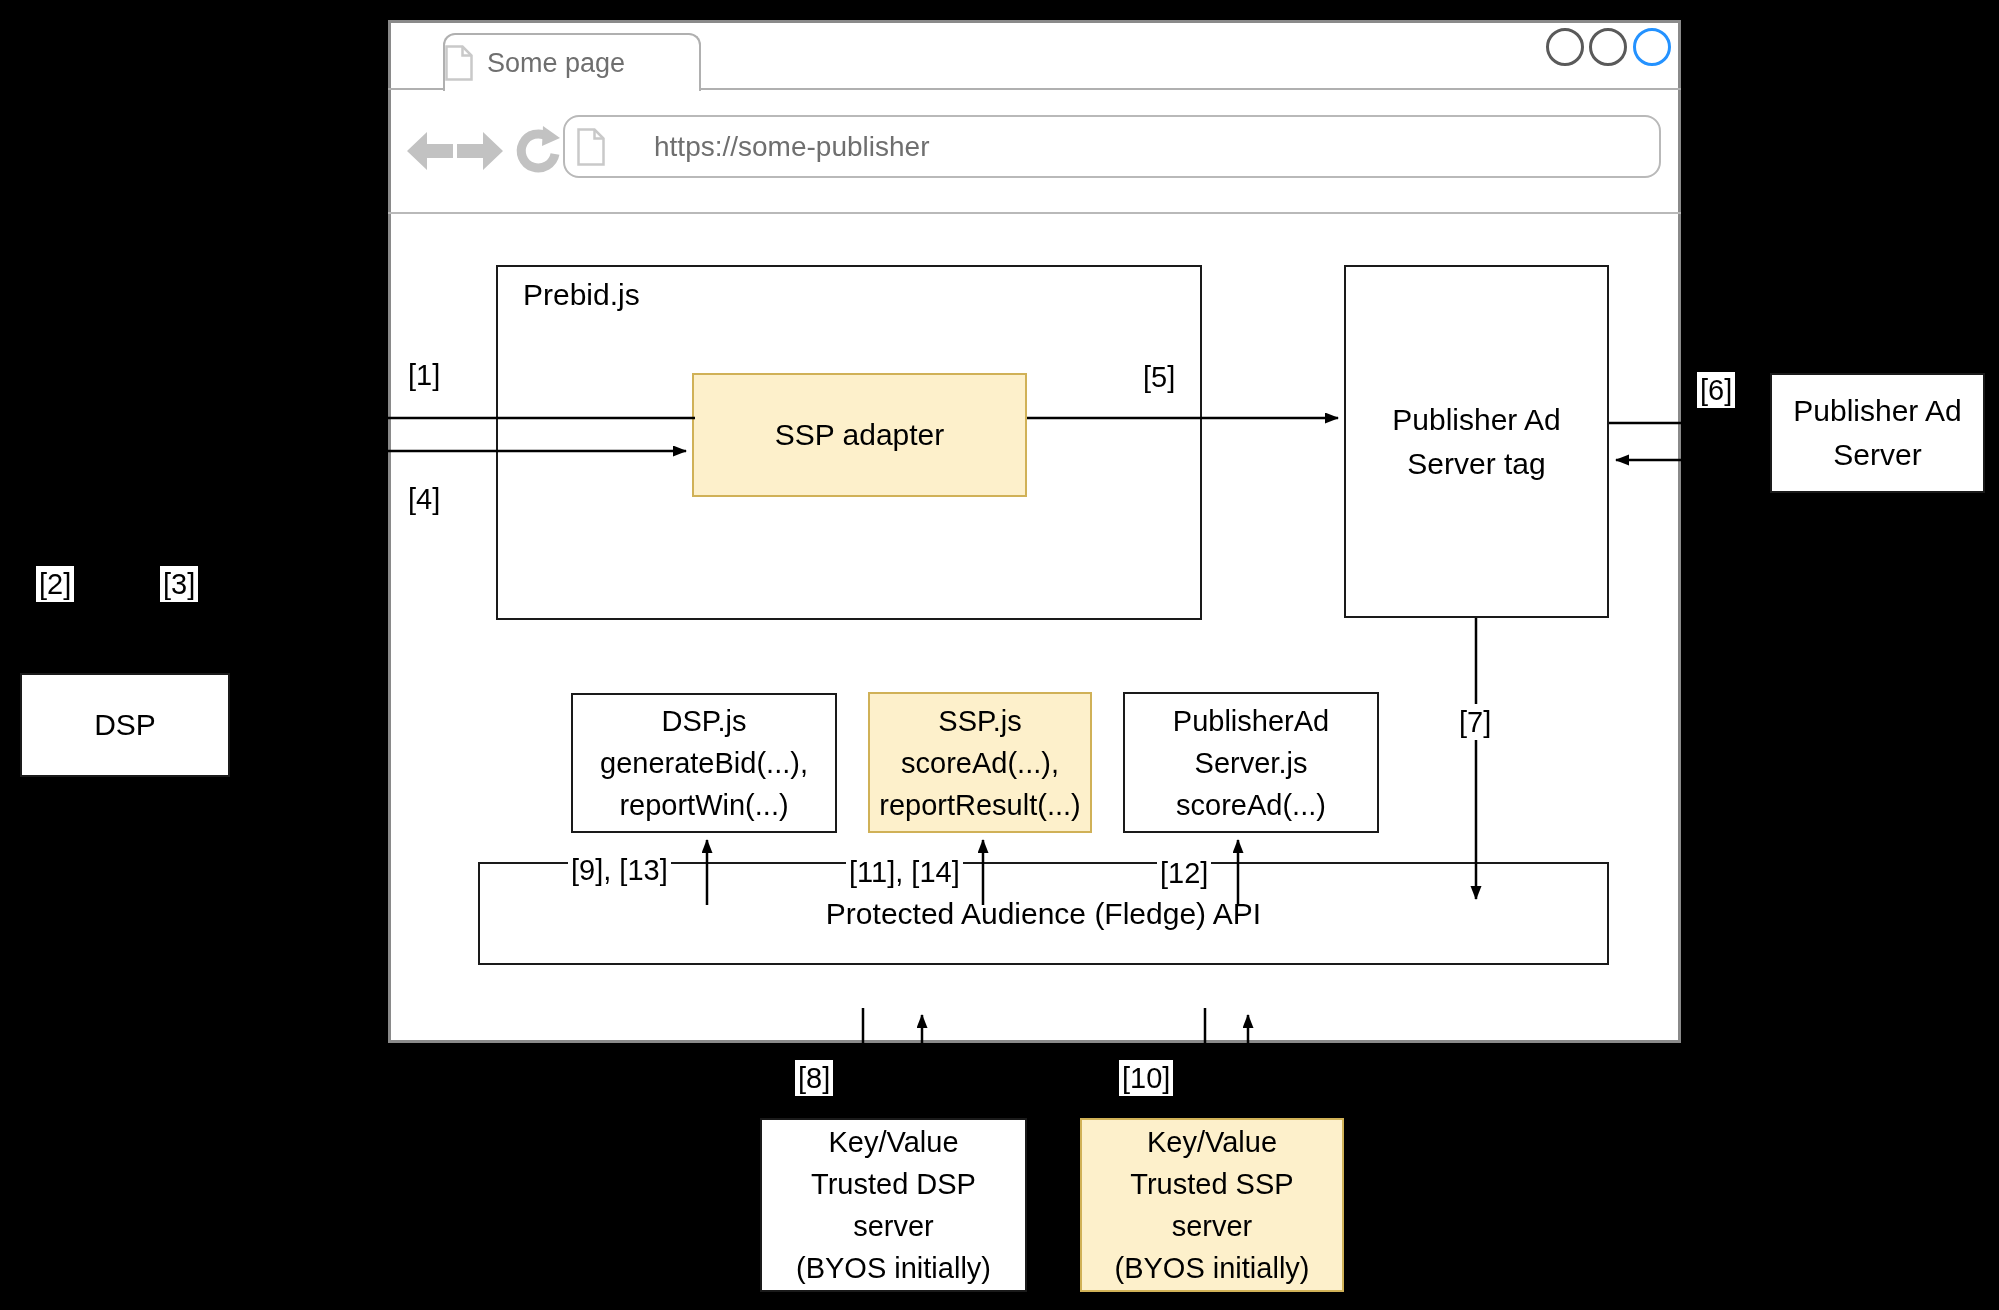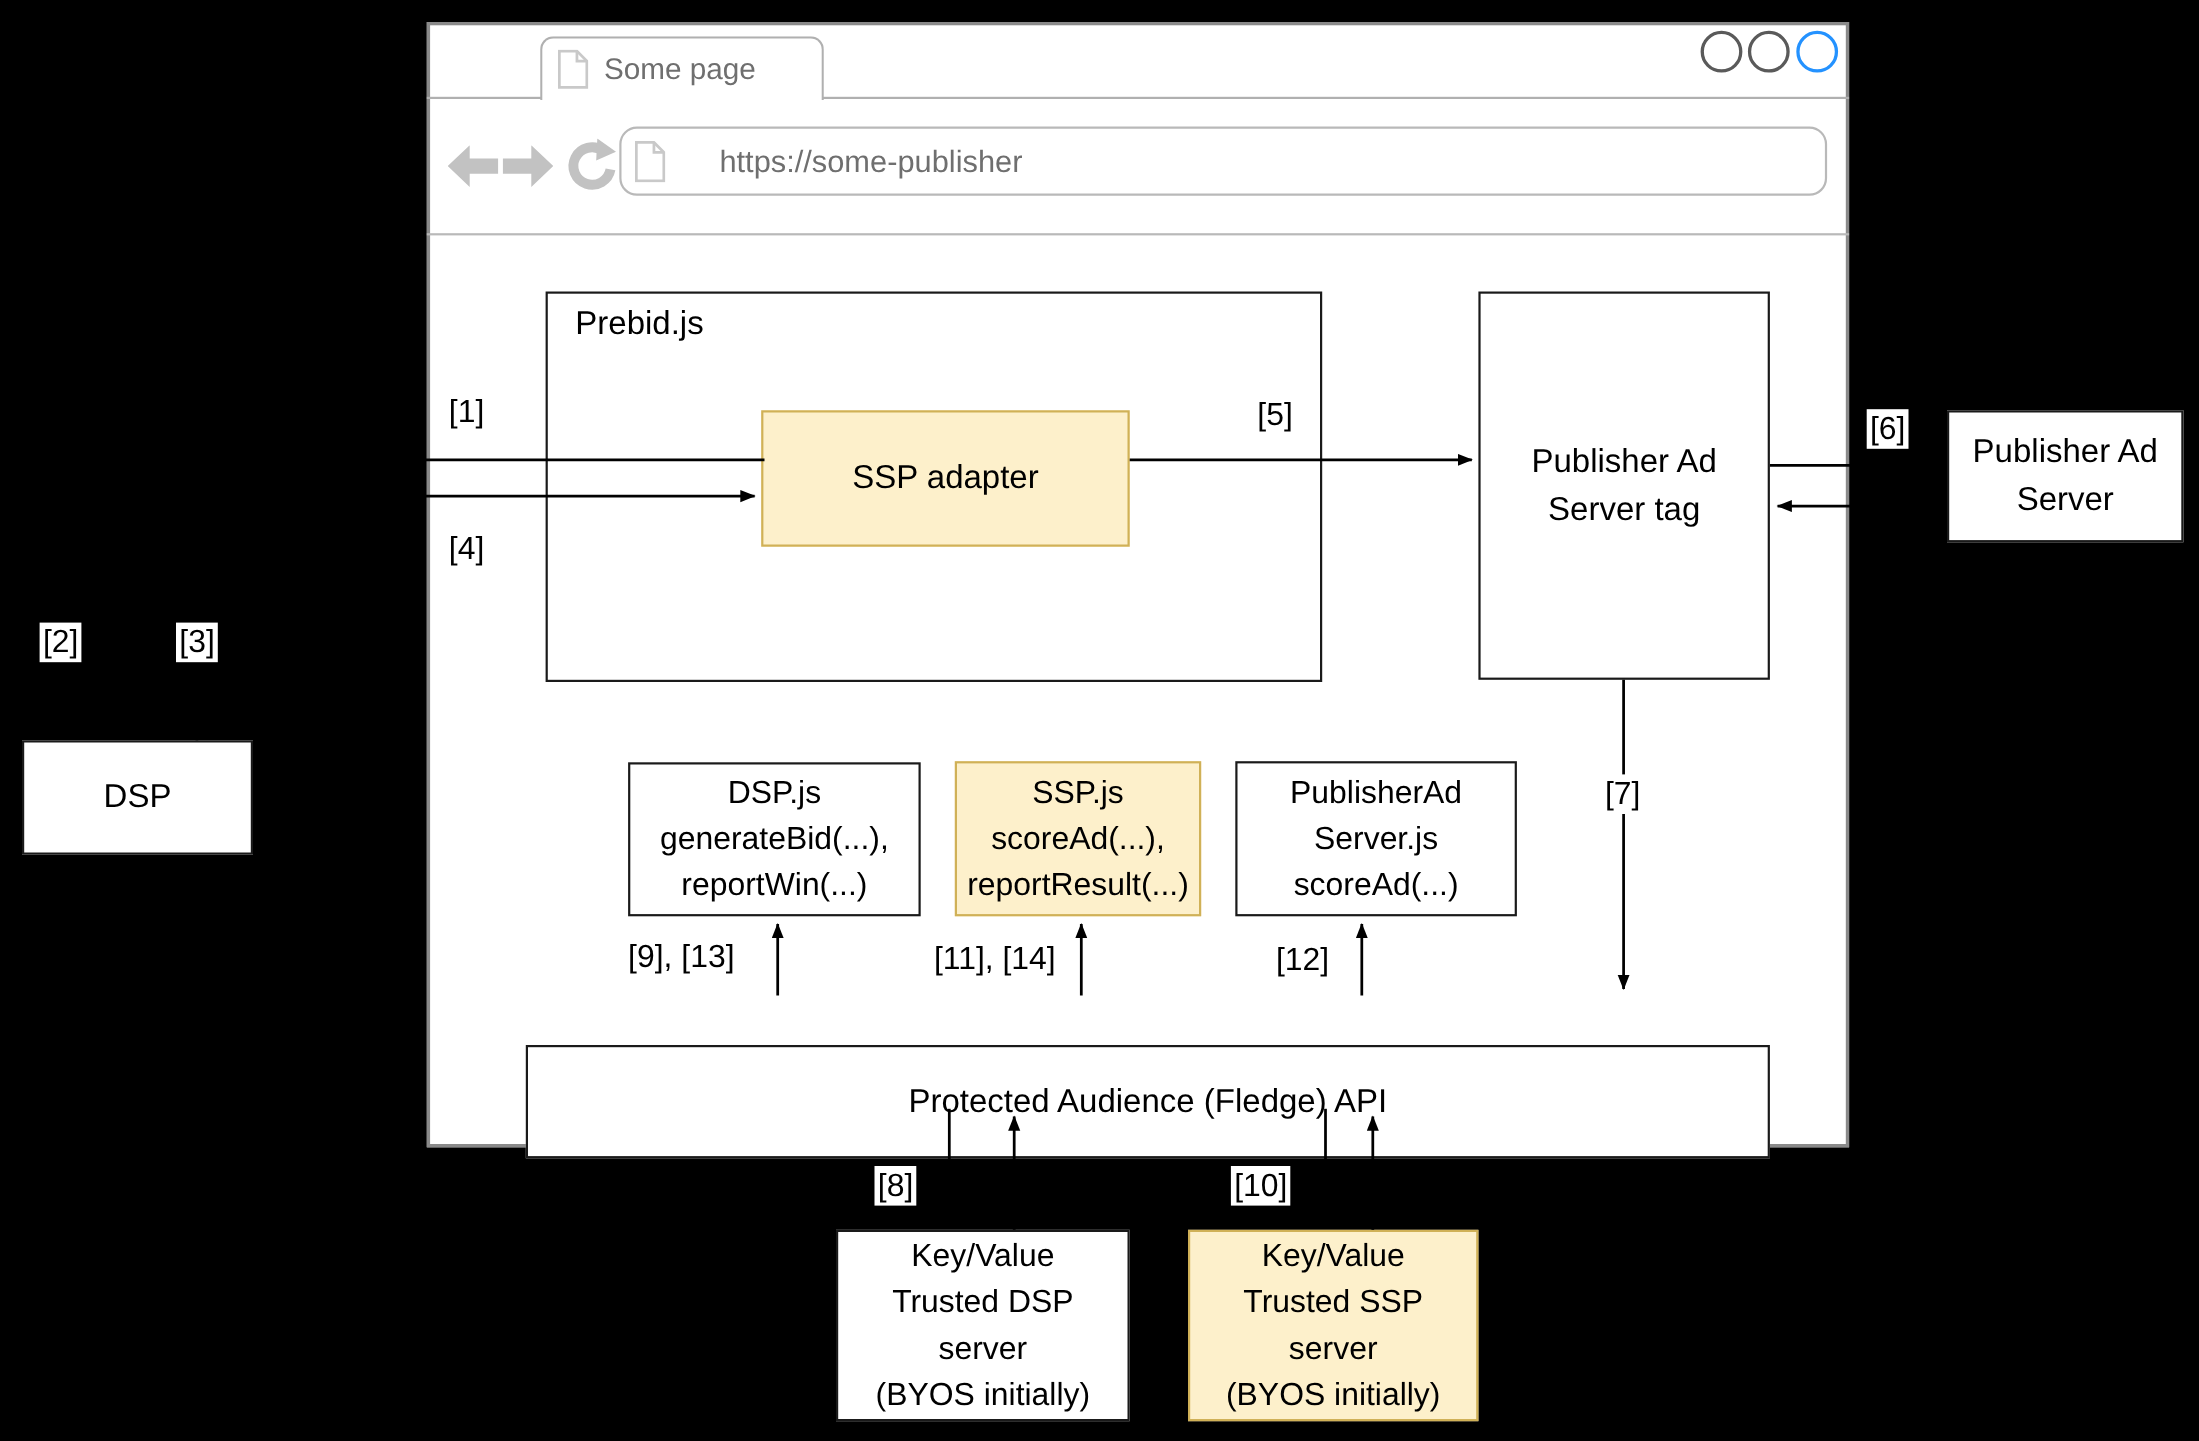--- a/index.html
+++ b/index.html
@@ -5,21 +5,21 @@
   html,body{margin:0;padding:0;background:#000;}
   .stage{position:relative;width:1999px;height:1310px;background:var(--canvas-bg,#000);
          font-family:"Liberation Sans",sans-serif;overflow:hidden;}
 
   
   .bwindow{position:absolute;left:388px;top:20px;width:1293px;height:1023px;
            background:#fff;border:3px solid var(--window-border,#8a8a8a);box-sizing:border-box;}
   .tabline{position:absolute;left:388px;top:88px;width:1293px;height:2px;background:#b0b0b0;}
   .tab{position:absolute;left:443px;top:33px;width:258px;height:58px;background:#fff;
        border:2px solid #b0b0b0;border-bottom:none;border-radius:12px 12px 0 0;
-       box-sizing:border-box;display:flex;align-items:center;padding-left:14px;margin-left:48px;}
+       box-sizing:border-box;display:flex;align-items:center;padding-left:0;}
   .tab-label{margin-left:14px;font-size:27px;color:var(--chrome-text,#6f6f6f);}
   .winctl{position:absolute;left:1544px;top:25px;}
   .toolbar-sep{position:absolute;left:388px;top:212px;width:1293px;height:2px;background:var(--chrome-gray,#b9b9b9);}
   .navbtn{position:absolute;cursor:pointer;}
   .urlbar{position:absolute;left:563px;top:115px;width:1098px;height:63px;box-sizing:border-box;
           border:2px solid var(--chrome-gray,#b9b9b9);border-radius:16px;background:#fff;
           display:flex;align-items:center;padding-left:12px;gap:35px;}
   .url-text{margin-left:14px;font-size:28px;color:var(--chrome-text,#6f6f6f);white-space:nowrap;}
 
   
@@ -119,21 +119,21 @@
     <span>scoreAd(...),</span>
     <span>reportResult(...)</span>
   </div>
 
   <div class="box small-text" style="left:1123px;top:692px;width:256px;height:141px;">
     <span>PublisherAd</span>
     <span>Server.js</span>
     <span>scoreAd(...)</span>
   </div>
 
-  <div class="box" style="left:478px;top:950px;width:1131px;height:103px;">
+  <div class="box" style="left:478px;top:862px;width:1131px;height:103px;">
     <span>Protected Audience (Fledge) API</span>
   </div>
 
   <div class="box small-text" style="left:760px;top:1118px;width:267px;height:174px;">
     <span>Key/Value</span>
     <span>Trusted DSP</span>
     <span>server</span>
     <span>(BYOS initially)</span>
   </div>
 

